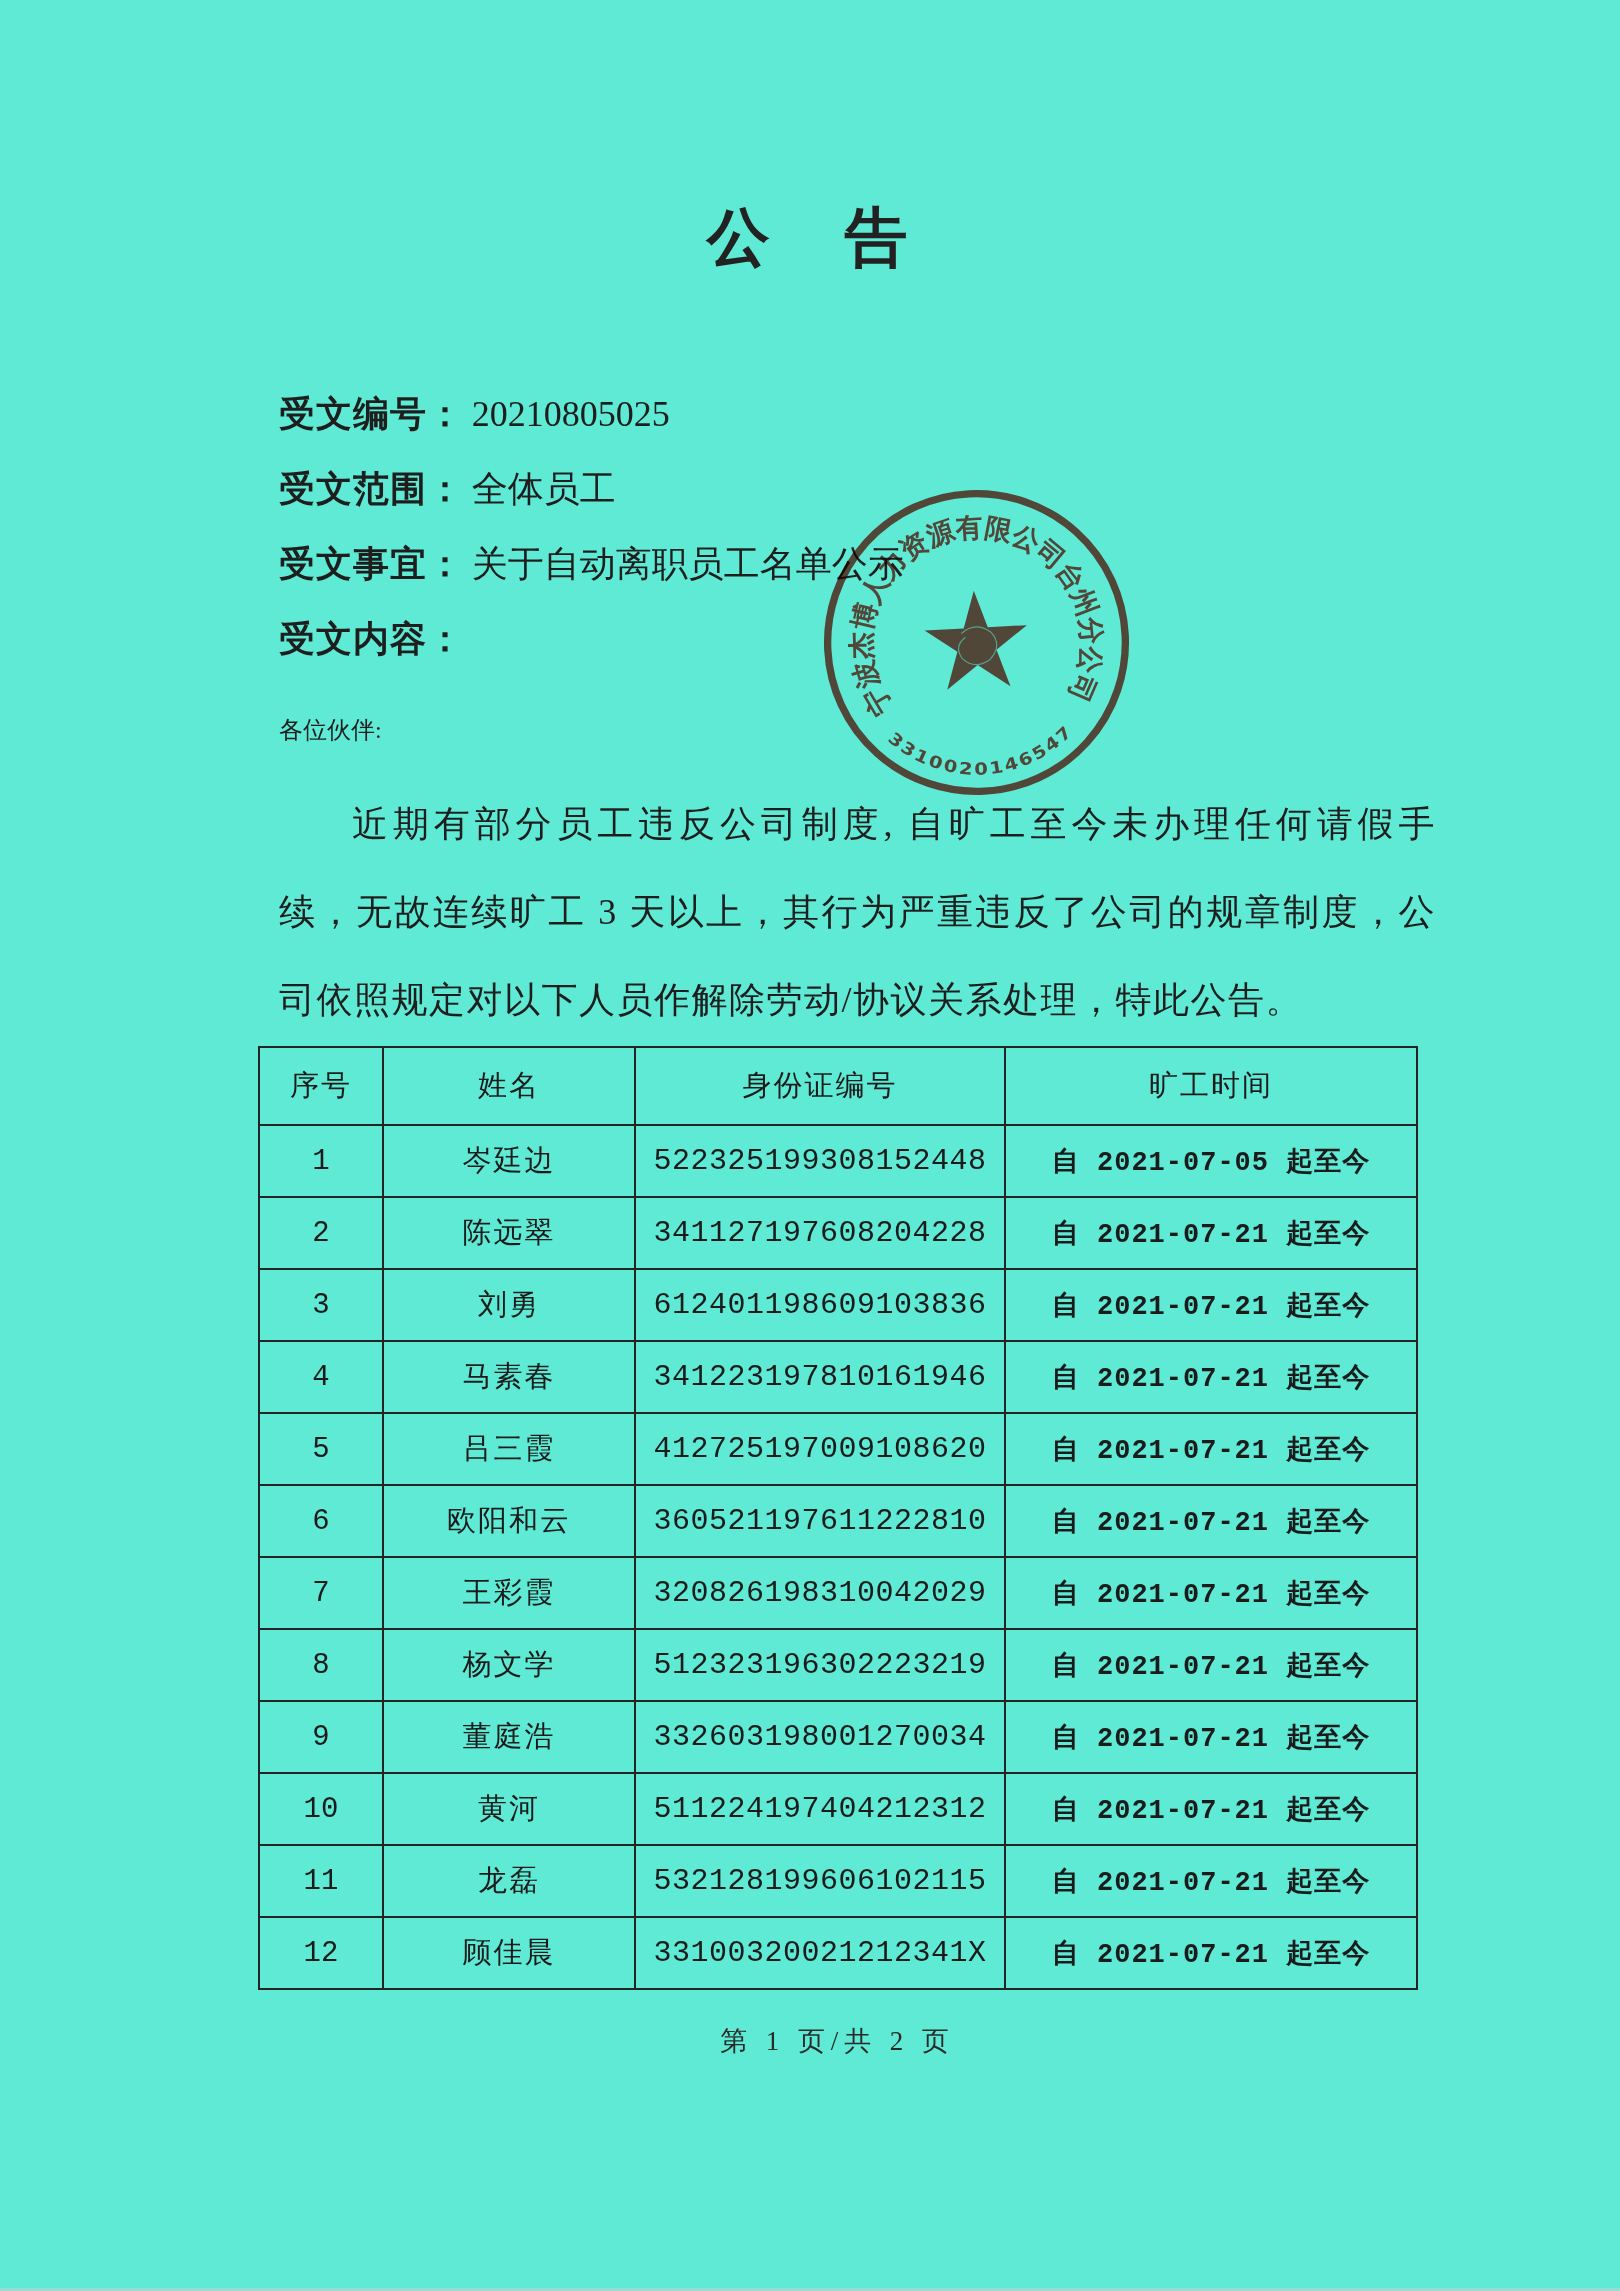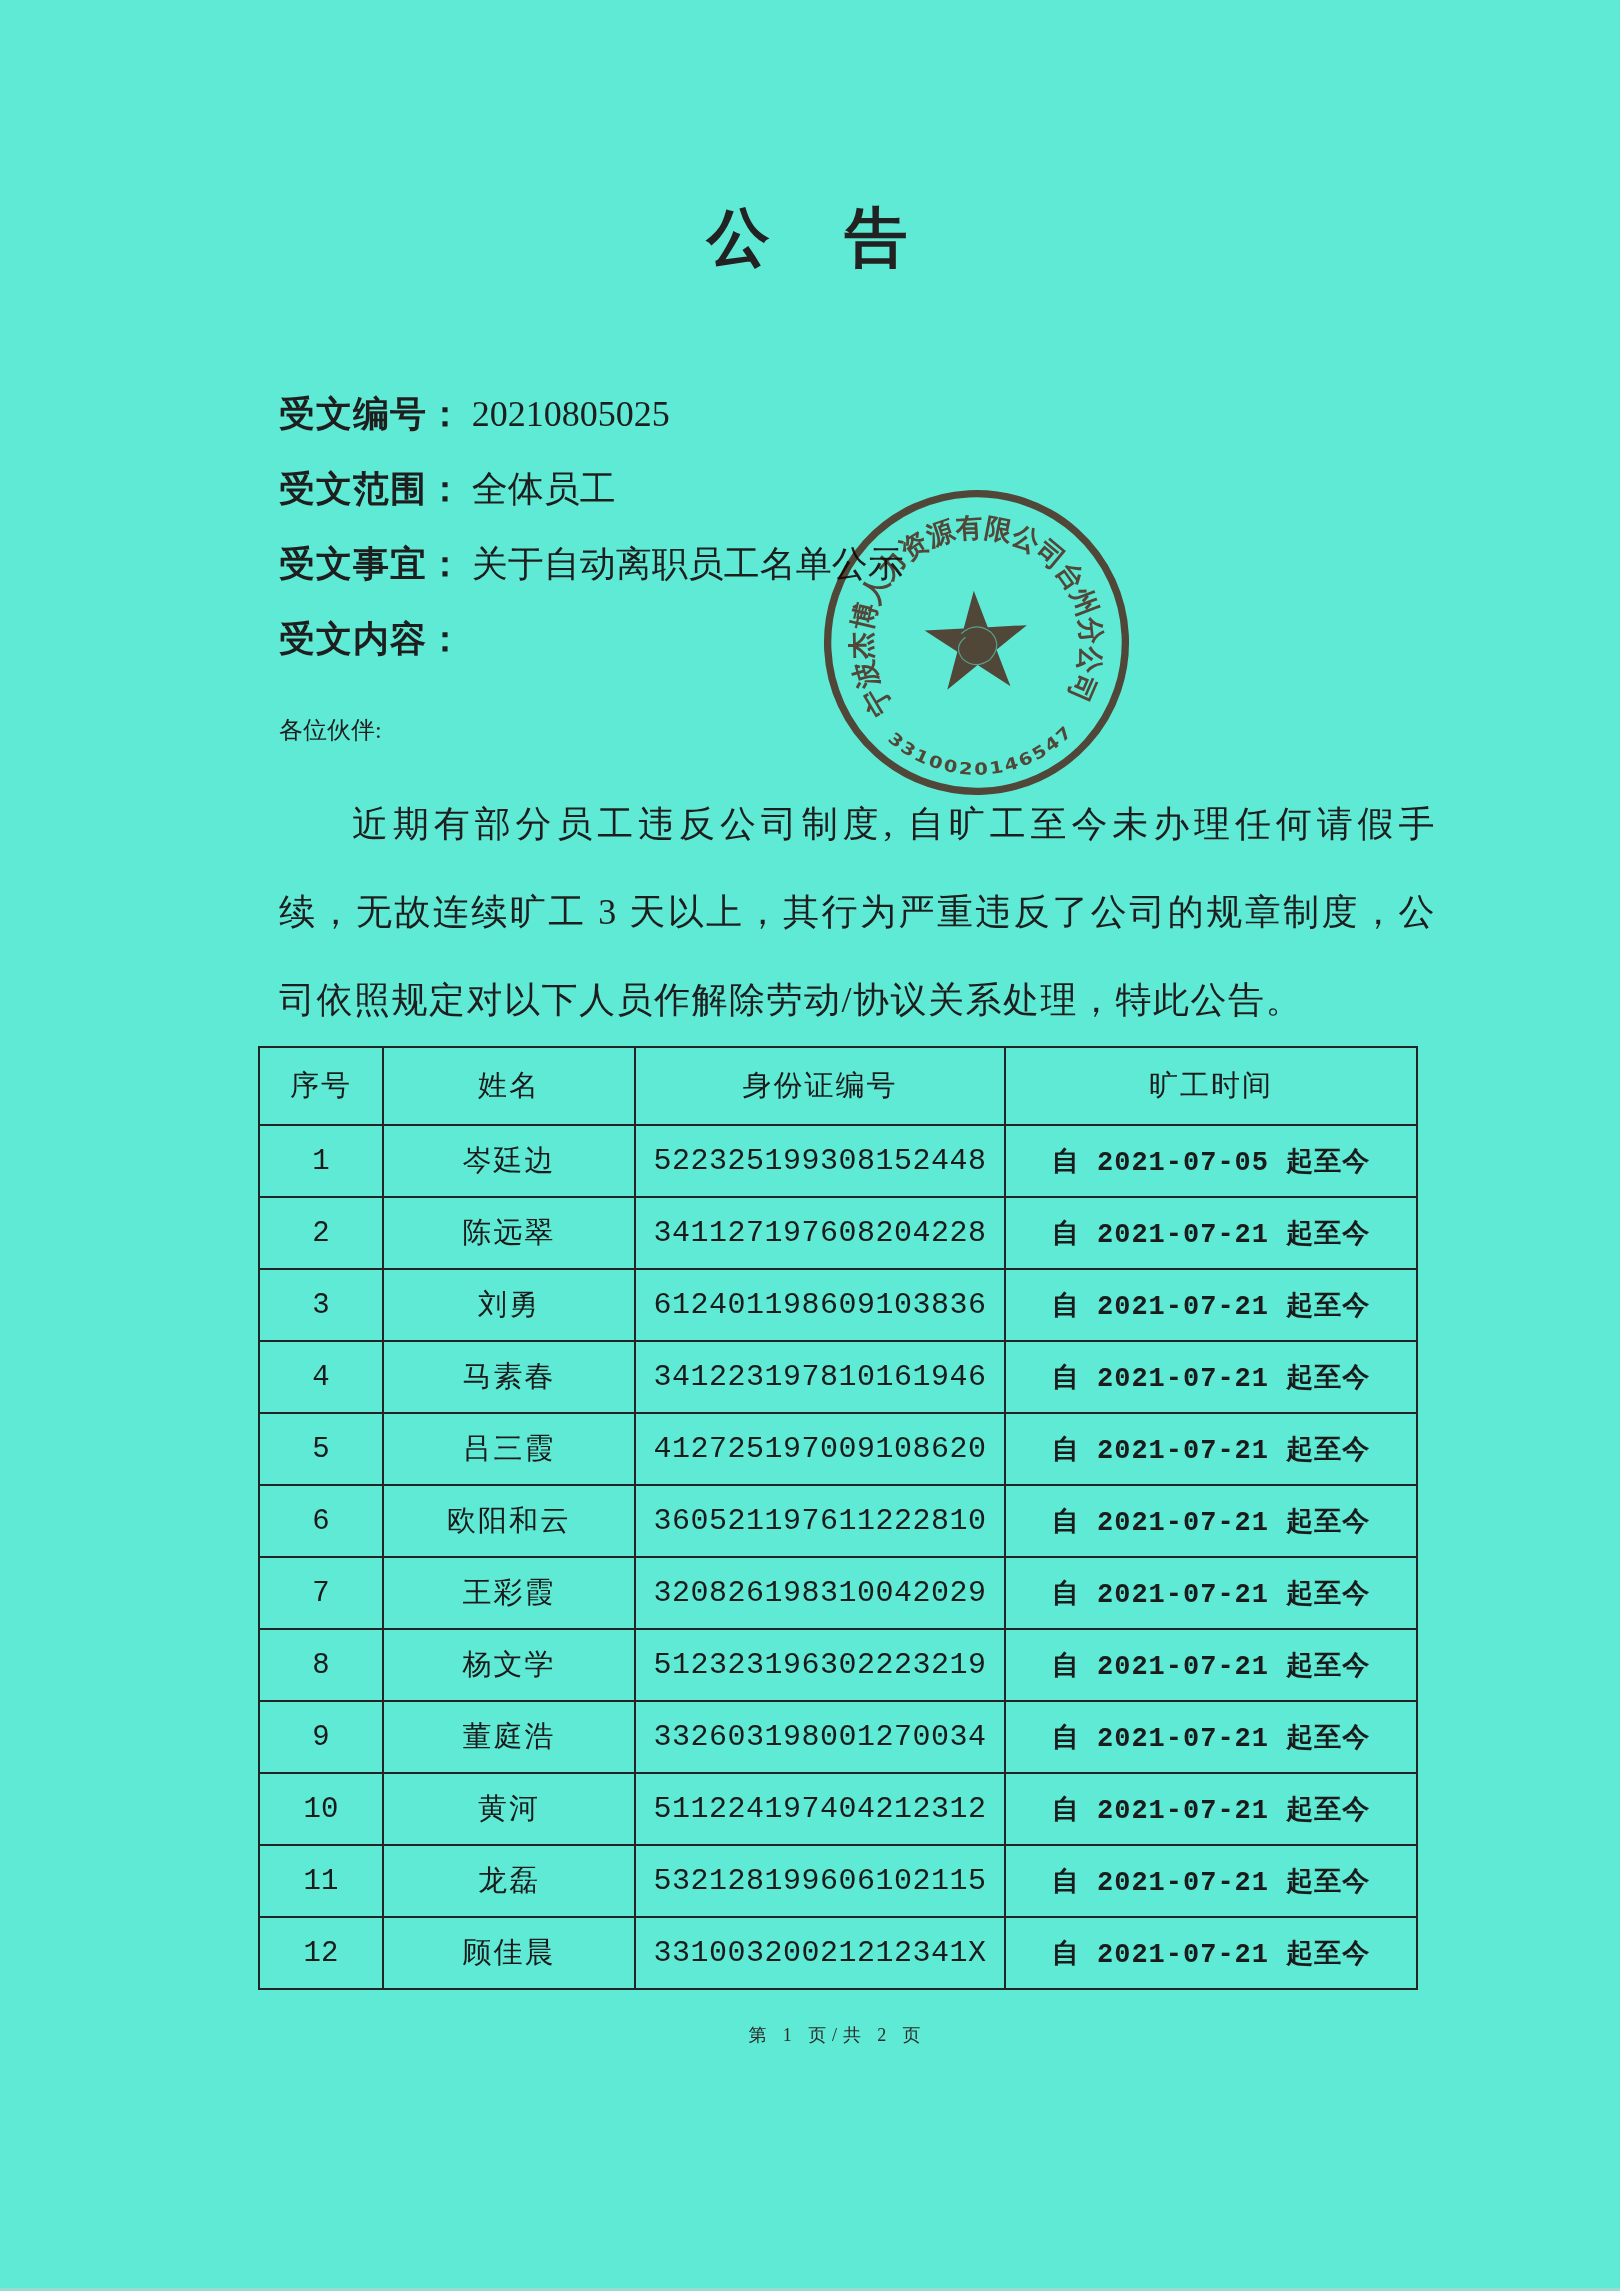--- a/index.html
+++ b/index.html
@@ -66,21 +66,21 @@
   .roster td.col-no   { font-size:29px; }
   .roster td.col-name { letter-spacing:2px; }
   .roster td.col-id   { font-size:30px; letter-spacing:0.5px;border-radius:7px; }
   .roster td.col-date { font-weight:700; font-size:27px; letter-spacing:1px; }
   
   .page-footer {
     margin-top:33px;
     margin-left:258px;
     width:1159px;
     text-align:center;
-    font-size:18px;
+    font-size:27px;
     letter-spacing:5.9px;
     color:#2a2a2a;
   }
   
   .stamp {
     position:absolute;
     left:810px; top:476px;
     width:333px; height:333px;
     transform:rotate(-3deg);
     opacity:0.88;

